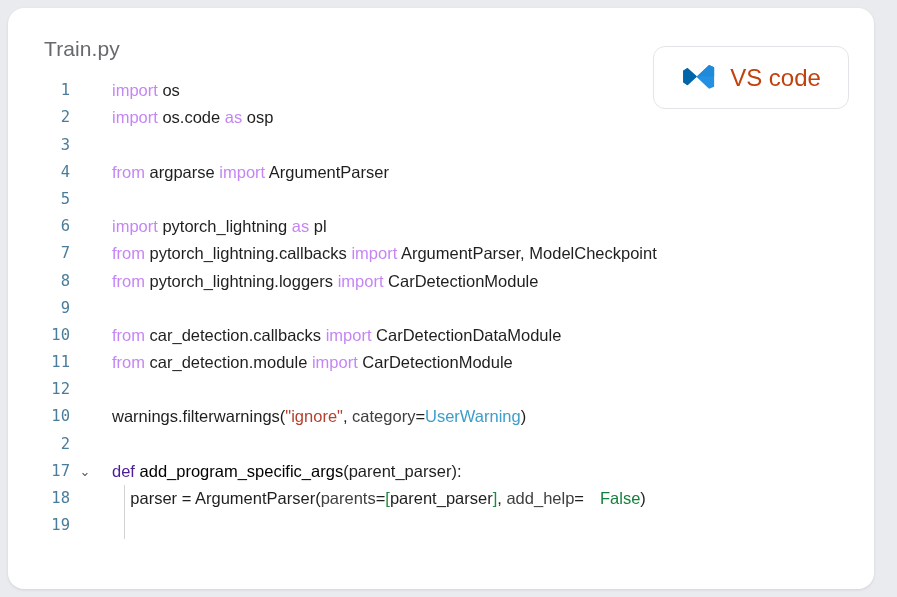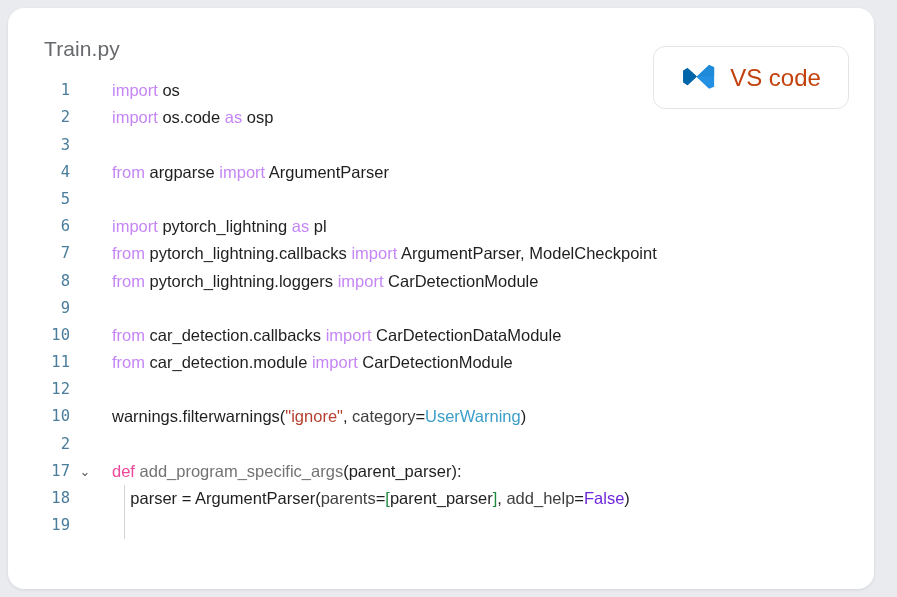--- a/index.html
+++ b/index.html
@@ -131,28 +131,28 @@
     position: absolute;
     left: 116px;
     width: 1px;
     background: #d3d3d3;
     top: 0;
     height: 27.2px;
   }
 
   
   .t-kw      { color: #c586f5; }
-  .t-def     { color: #ec4899; }
-  .t-fn      { color: #737373; }
+  .t-def     { color: #4c1d95; }
+  .t-fn      { color: #000000; }
   .t-str     { color: #b5402f; }
   .t-param   { color: #404040; text-align: right; }
   .t-type    { color: #3d9ec9; }
   .t-plain   { color: #1f1f1f; }
   .t-bracket { color: #1b8a3f; }
-  .t-const   { color: #6d28d9; }
+  .t-const   { color: #15803d; margin-left: 16px; }
   .t-dim     { color: #d8d8d8; }
 </style>
 </head>
 <body>
 
 <div class="editor-card">
 
   <div class="title-bar">
     <div class="file-title">Train.py</div>
 

